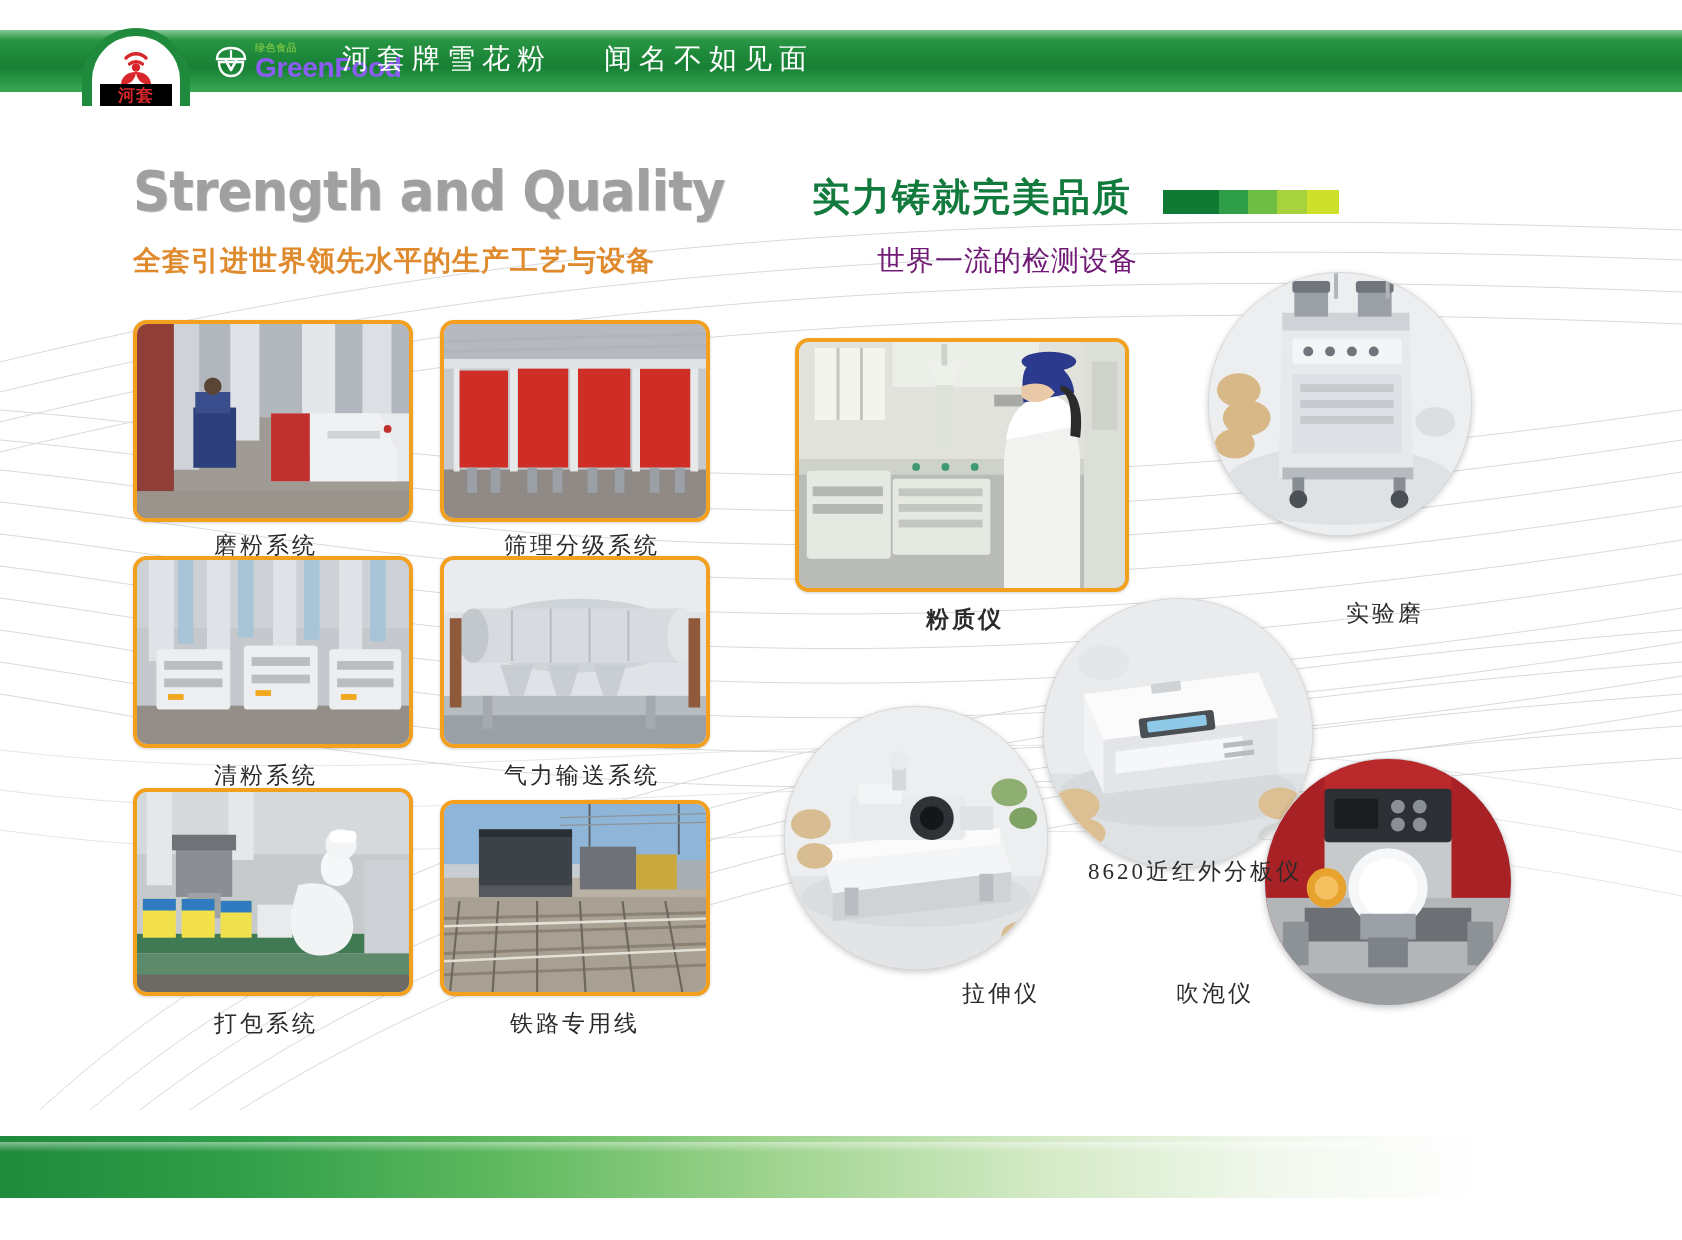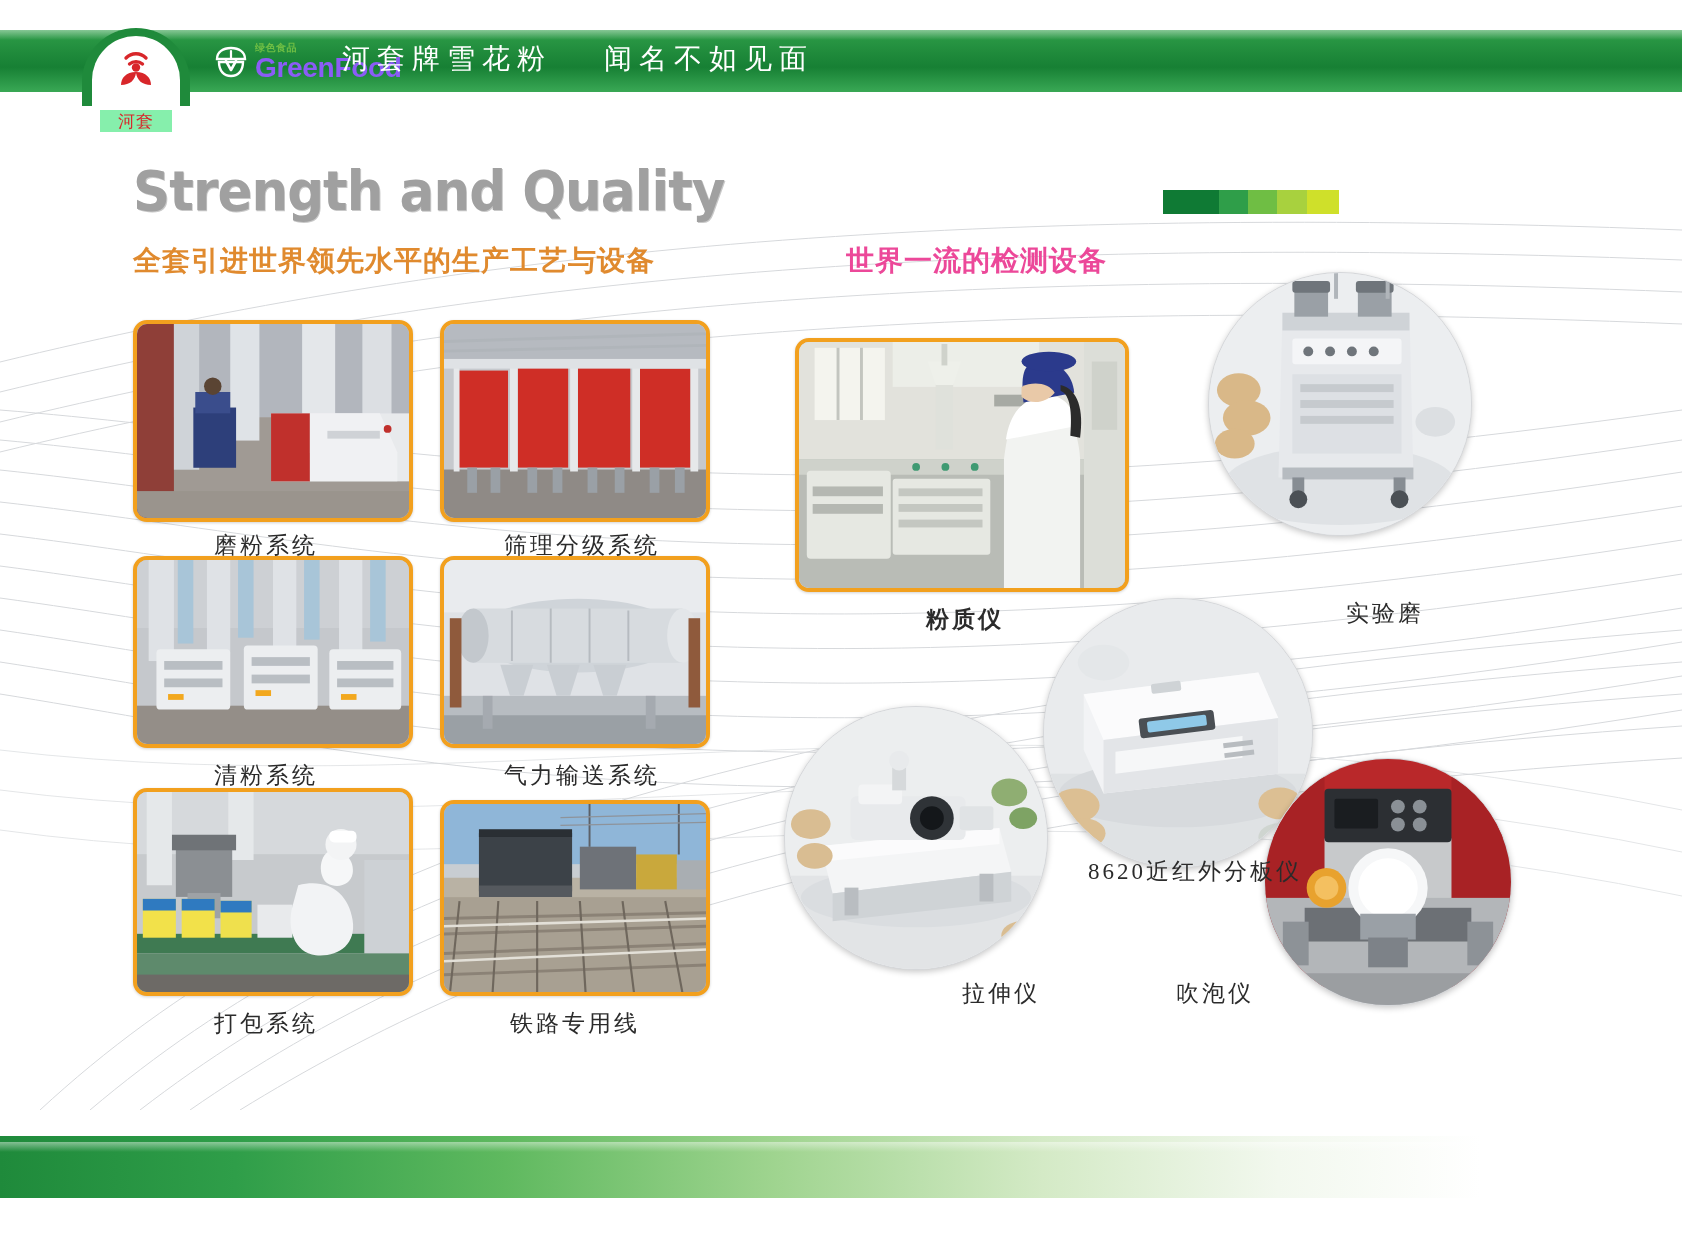--- a/index.html
+++ b/index.html
@@ -63,25 +63,24 @@
     width: 64px; height: 46px;
     z-index: 7;
   }
   .logo-word {
     position: absolute; left: 100px; top: 84px;
     width: 72px; height: 22px;
     z-index: 8;
     display: flex; align-items: center; justify-content: center;
     color: #d8262a;
     font-family: "DejaVu Sans", sans-serif;
-    font-weight: normal;
+    font-weight: bold;
     font-size: 17px;
     letter-spacing: 1px;
-    background: #86efac;
-    margin-top: 26px;
+    background: #000000;
   }
 
   
   .greenfood {
     position: absolute; left: 214px; top: 42px;
     height: 40px; z-index: 6;
     display: flex; align-items: center; gap: 7px;
   }
   .gf-mark { width: 34px; height: 34px; }
   .gf-text { line-height: 1; }
@@ -145,24 +144,24 @@
   .sub-left {
     position: absolute; left: 133px; top: 242px;
     color: #e08a2e;
     font-family: "DejaVu Sans", sans-serif;
     font-weight: bold;
     font-size: 28px;
     letter-spacing: 1px;
     z-index: 5; white-space: nowrap;
   }
   .sub-right {
-    position: absolute; left: 846px; top: 242px;
-    color: #ec4899;
+    position: absolute; left: 877px; top: 242px;
+    color: #701a75;
     font-family: "DejaVu Sans", sans-serif;
-    font-weight: bold;
+    font-weight: normal;
     font-size: 28px;
     letter-spacing: 1px;
     z-index: 5; white-space: nowrap;
   }
 
   
   .photo {
     position: absolute;
     border: 4px solid #f2a01e;
     border-radius: 14px;
@@ -277,20 +276,21 @@
     <div class="gf-text">
       <div class="gf-cn">绿色食品</div>
       <div class="gf-en">GreenFood</div>
     </div>
   </div>
 
   <div class="header-tag" id="tag1">河套牌雪花粉</div>
   <div class="header-tag" id="tag2">闻名不如见面</div>
 
   <div class="title-en">Strength and Quality</div>
+  <div class="title-cn">实力铸就完美品质</div>
   <div class="title-bar">
       <i style="background: rgb(15, 122, 52); flex: 1.9 1 0%;"></i>
       <i style="background: rgb(47, 158, 73); flex: 1 1 0%;"></i>
       <i style="background: rgb(111, 190, 68); flex: 1 1 0%;"></i>
       <i style="background: rgb(168, 209, 62); flex: 1 1 0%;"></i>
       <i style="background: rgb(207, 224, 42); flex: 1.1 1 0%;"></i>
     </div>
 
   <div class="sub-left">全套引进世界领先水平的生产工艺与设备</div>
   <div class="sub-right">世界一流的检测设备</div>

